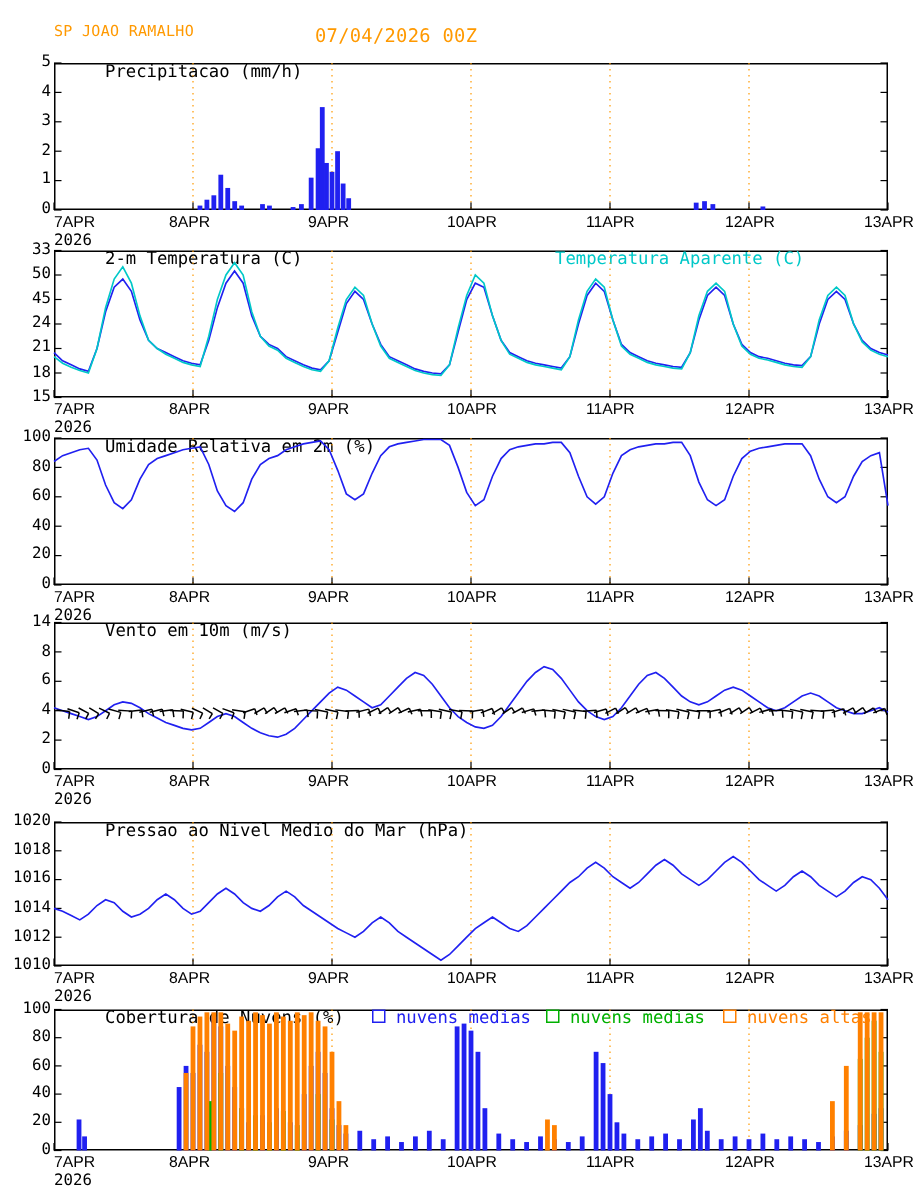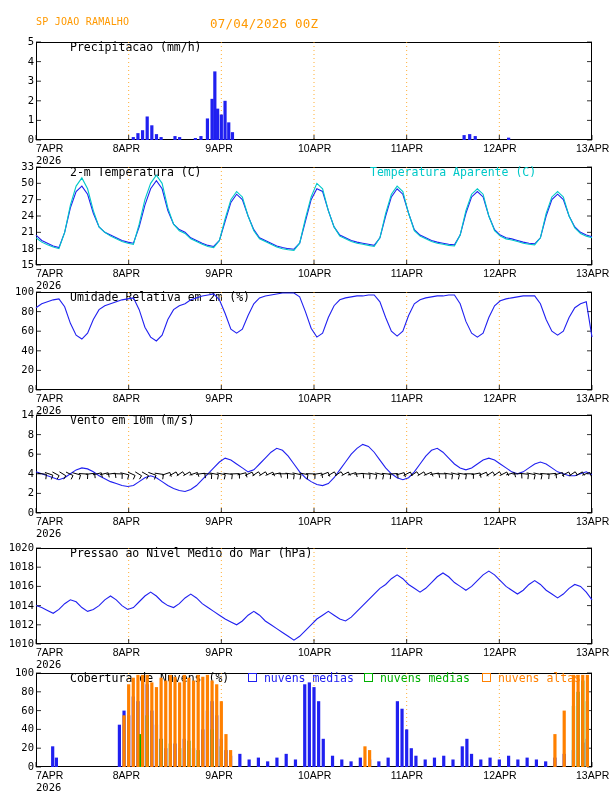--- a/index.html
+++ b/index.html
@@ -129,21 +129,21 @@
         <line x1="370.66666666666663" y1="98" x2="370.66666666666663" y2="93" stroke="#000" stroke-width="0.8"></line>
         <line x1="463.33333333333337" y1="98" x2="463.33333333333337" y2="93" stroke="#000" stroke-width="0.8"></line>
         <line x1="556" y1="98" x2="556" y2="93" stroke="#000" stroke-width="0.8"></line>
         <path d="M0.00,68.06 L5.73,73.50 L11.46,76.22 L17.20,78.94 L22.93,80.58 L28.66,65.33 L34.39,40.83 L40.12,24.50 L45.86,19.06 L51.59,27.22 L57.32,46.28 L63.05,59.89 L68.78,65.33 L74.52,68.06 L80.25,70.78 L85.98,73.50 L91.71,75.13 L97.44,76.22 L103.18,59.89 L108.91,38.11 L114.64,21.78 L120.37,13.61 L126.10,21.78 L131.84,43.56 L137.57,57.17 L143.30,62.61 L149.03,65.33 L154.76,70.78 L160.49,73.50 L166.23,76.22 L171.96,78.40 L177.69,79.49 L183.42,73.50 L189.15,54.44 L194.89,35.39 L200.62,27.22 L206.35,32.67 L212.08,49.00 L217.81,62.61 L223.55,70.78 L229.28,73.50 L235.01,76.22 L240.74,78.94 L246.47,80.58 L252.21,81.67 L257.94,82.21 L263.67,76.22 L269.40,54.44 L275.13,32.67 L280.87,21.78 L286.60,24.50 L292.33,43.56 L298.06,59.89 L303.79,68.06 L309.53,70.78 L315.26,73.50 L320.99,75.13 L326.72,76.22 L332.45,77.31 L338.19,78.40 L343.92,70.78 L349.65,49.00 L355.38,29.94 L361.11,21.78 L366.85,27.22 L372.58,46.28 L378.31,62.61 L384.04,68.06 L389.77,70.78 L395.51,73.50 L401.24,75.13 L406.97,76.22 L412.70,77.31 L418.43,77.86 L424.16,68.06 L429.90,46.28 L435.63,29.94 L441.36,24.50 L447.09,29.94 L452.82,49.00 L458.56,62.61 L464.29,68.06 L470.02,70.78 L475.75,71.87 L481.48,73.50 L487.22,75.13 L492.95,76.22 L498.68,76.77 L504.41,70.78 L510.14,49.00 L515.88,32.67 L521.61,27.22 L527.34,32.67 L533.07,49.00 L538.80,59.89 L544.54,65.33 L550.27,68.06 L556.00,69.69 " fill="none" stroke="#2020f0" stroke-width="1.1"></path>
         <path d="M0.00,70.78 L5.73,75.13 L11.46,77.86 L17.20,80.03 L22.93,81.67 L28.66,65.33 L34.39,38.11 L40.12,19.06 L45.86,10.89 L51.59,21.78 L57.32,43.56 L63.05,59.89 L68.78,65.33 L74.52,69.14 L80.25,71.87 L85.98,74.59 L91.71,76.22 L97.44,77.31 L103.18,57.17 L108.91,32.67 L114.64,16.33 L120.37,8.17 L126.10,16.33 L131.84,40.83 L137.57,57.17 L143.30,63.70 L149.03,66.42 L154.76,71.87 L160.49,74.59 L166.23,77.31 L171.96,79.49 L177.69,80.58 L183.42,73.50 L189.15,51.72 L194.89,32.67 L200.62,24.50 L206.35,29.94 L212.08,49.00 L217.81,63.70 L223.55,71.87 L229.28,74.59 L235.01,77.31 L240.74,80.03 L246.47,81.67 L252.21,82.76 L257.94,83.30 L263.67,76.22 L269.40,51.72 L275.13,29.94 L280.87,16.33 L286.60,21.78 L292.33,43.56 L298.06,59.89 L303.79,69.14 L309.53,71.87 L315.26,74.59 L320.99,76.22 L326.72,77.31 L332.45,78.40 L338.19,79.49 L343.92,70.78 L349.65,46.28 L355.38,27.22 L361.11,19.06 L366.85,24.50 L372.58,46.28 L378.31,63.70 L384.04,69.14 L389.77,71.87 L395.51,74.59 L401.24,76.22 L406.97,77.31 L412.70,78.40 L418.43,78.94 L424.16,68.06 L429.90,43.56 L435.63,27.22 L441.36,21.78 L447.09,27.22 L452.82,49.00 L458.56,63.70 L464.29,69.14 L470.02,71.87 L475.75,72.96 L481.48,74.59 L487.22,76.22 L492.95,77.31 L498.68,77.86 L504.41,70.78 L510.14,46.28 L515.88,29.94 L521.61,24.50 L527.34,29.94 L533.07,49.00 L538.80,60.98 L544.54,66.42 L550.27,69.14 L556.00,70.78 " fill="none" stroke="#00c8c8" stroke-width="1.1"></path>
       </svg>
   <div class="ylab" style="top: 98px; left: -36px;">15</div>
       <div class="ylab" style="top: 81.6667px; left: -36px;">18</div>
       <div class="ylab" style="top: 65.3333px; left: -36px;">21</div>
       <div class="ylab" style="top: 49px; left: -36px;">24</div>
-      <div class="ylab" style="top: 32.6667px; left: -36px;">27</div>
+      <div class="ylab" style="top: 32.6667px; left: -36px;">45</div>
       <div class="ylab" style="top: 16.3333px; left: -36px;">50</div>
       <div class="ylab" style="top: 0px; left: -36px;">33</div>
       <div class="xlab" style="left: 0px; top: 100px;">7APR</div>
       <div class="xlab" style="left: 76.6667px; top: 100px;">8APR</div>
       <div class="xlab" style="left: 169.333px; top: 100px;">9APR</div>
       <div class="xlab" style="left: 262px; top: 100px;">10APR</div>
       <div class="xlab" style="left: 354.667px; top: 100px;">11APR</div>
       <div class="xlab" style="left: 447.333px; top: 100px;">12APR</div>
       <div class="xlab" style="left: 540px; top: 100px;">13APR</div>
       <div class="yr" style="left: 0px; top: 112px;">2026</div>

